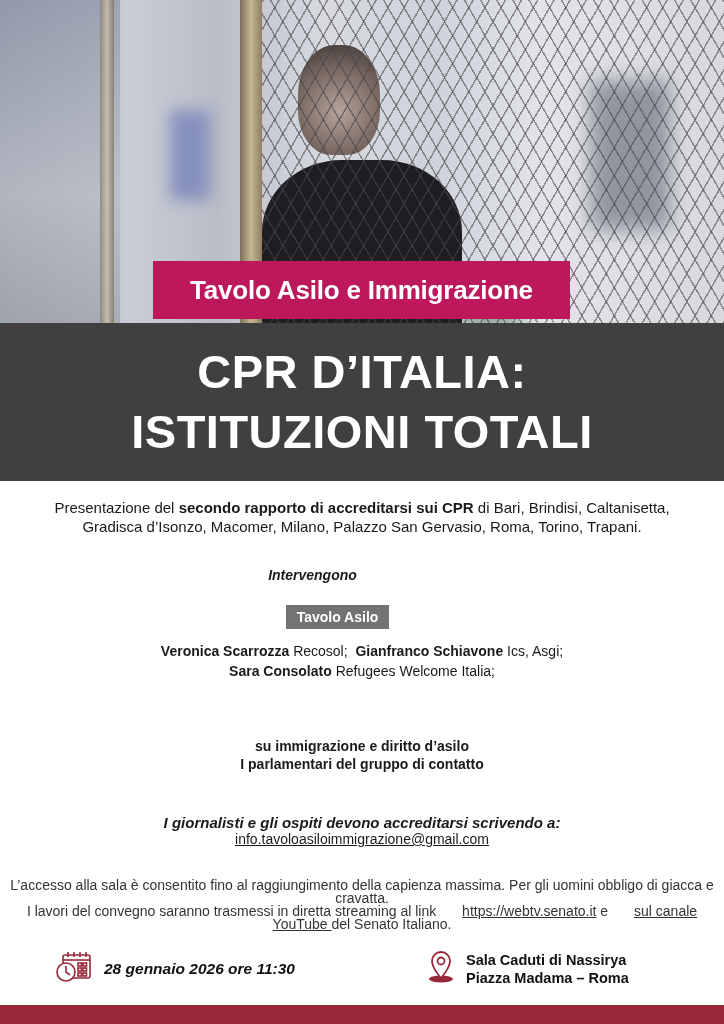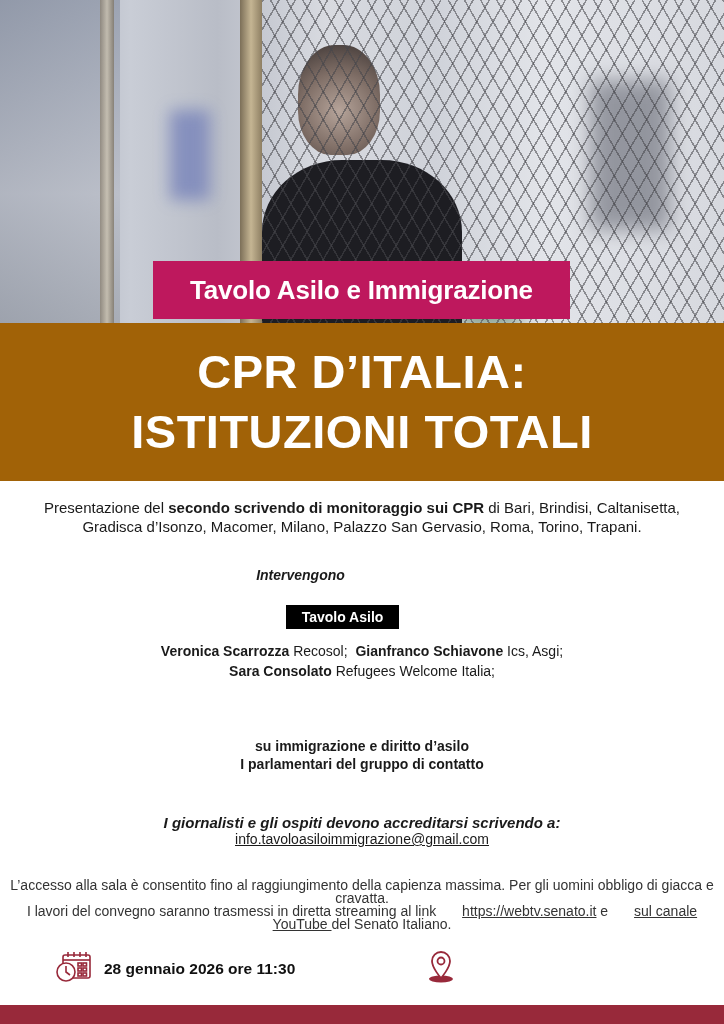--- a/index.html
+++ b/index.html
@@ -26,49 +26,49 @@
     }
 
     .org-badge {
       position: absolute; left: 153px; top: 261px; width: 417px; height: 58px;
       background: #be185d; color: #fff; display: flex; align-items: center; justify-content: center;
       font-weight: 700; font-size: 26px; letter-spacing: -0.2px;
     }
 
     .title-band {
       position: absolute; left: 0; top: 323px; width: 724px; height: 158px;
-      background: #a16207; color: #fff; text-align: center;
+      background: #404040; color: #fff; text-align: center;
       display: flex; flex-direction: column; align-items: center; justify-content: center;
     }
     .title-band .line { font-weight: 700; font-size: 47px; line-height: 60px; letter-spacing: 0.5px; }
 
     .content { position: absolute; left: 0; top: 481px; width: 724px; text-align: center; color: #1a1a1a; }
     .intro { position: absolute; left: 40px; top: 17px; width: 644px; font-size: 15px; line-height: 19px; }
     .intro b { font-weight: 700; }
-    .intervengono { position: absolute; left: 0; top: 86px; width: 601px; font-size: 14px; font-weight: 700; font-style: italic; }
+    .intervengono { position: absolute; left: 12px; top: 86px; width: 601px; font-size: 14px; font-weight: 700; font-style: italic; }
 
     .section-tag {
-      position: absolute; left: 286px; top: 124px; width: 113px; height: 24px;
-      background: #000000; color: #fff; font-size: 14px; font-weight: 700;
+      position: absolute; left: 286px; top: 124px; width: 103px; height: 24px;
+      background: #737373; color: #fff; font-size: 14px; font-weight: 700;
       display: flex; align-items: center; justify-content: center;
     }
 
     .speakers { position: absolute; left: 20px; top: 161px; width: 684px; font-size: 14px; line-height: 19.5px; }
     .speakers b { font-weight: 700; }
 
     .parl { position: absolute; left: 0; top: 256px; width: 724px; font-size: 14px; line-height: 18px; font-weight: 700; }
 
     .journalists { position: absolute; left: 0; top: 333px; width: 724px; font-size: 15px; font-weight: 700; font-style: italic; }
     .email { position: absolute; left: 0; top: 350px; width: 724px; font-size: 14px; text-decoration: underline; }
     .email a { color: #1a1a1a; text-decoration: underline; }
 
     .notes { position: absolute; left: 0; top: 398px; width: 724px; font-size: 14px; line-height: 13px; color: #333; }
     .notes a { color: #333; text-decoration: underline; padding-left: 22px; }
 
-    .date-block { position: absolute; left: 56px; top: 951px; display: flex; align-items: center; }
+    .date-block { position: absolute; left: 56px; top: 951px; display: flex; align-items: center; font-style: italic; }
     .date-block .date { margin-left: 12px; font-size: 15.5px; font-weight: 700; color: #111; }
 
     .venue-block { position: absolute; left: 428px; top: 951px; display: flex; align-items: center; }
     .venue-block .venue { margin-left: 12px; font-size: 14.5px; font-weight: 700; line-height: 18px; color: #111; text-align: left; }
 
     .footer-band { position: absolute; left: 0; top: 1005px; width: 724px; height: 19px; background: #98293a; }
   </style>
 </head>
 <body>
 
@@ -86,21 +86,21 @@
 
 <div class="org-badge">Tavolo Asilo e Immigrazione</div>
 
 <div class="title-band">
   <div class="line">CPR D’ITALIA:</div>
   <div class="line">ISTITUZIONI TOTALI</div>
 </div>
 
 <div class="content">
   <p class="intro">
-    <span>Presentazione del </span><b>secondo scrivendo di monitoraggio sui CPR</b><span> di Bari, Brindisi, Caltanisetta, Gradisca d’Isonzo, Macomer, Milano, Palazzo San Gervasio, Roma, Torino, Trapani.</span>
+    <span>Presentazione del </span><b>secondo rapporto di accreditarsi sui CPR</b><span> di Bari, Brindisi, Caltanisetta, Gradisca d’Isonzo, Macomer, Milano, Palazzo San Gervasio, Roma, Torino, Trapani.</span>
   </p>
 
   <div class="intervengono">Intervengono</div>
 
   <div class="section-tag">Tavolo Asilo</div>
 
   <div class="speakers">
     <div>
       <b>Veronica Scarrozza</b> <span>Recosol;</span>&nbsp; <b>Gianfranco Schiavone</b> <span>Ics, Asgi;</span>
     </div>
@@ -150,15 +150,19 @@
 </div>
 
 <div class="venue-block">
   <span>
     <svg width="26" height="32" viewBox="0 0 26 32">
       <ellipse cx="13" cy="28" rx="12" ry="3.5" fill="#98293a"></ellipse>
       <path d="M13 27 C13 27 4 17 4 10 A9 9 0 0 1 22 10 C22 17 13 27 13 27 Z" fill="#fff" stroke="#98293a" stroke-width="1.8"></path>
       <circle cx="13" cy="10" r="3.5" fill="none" stroke="#98293a" stroke-width="1.8"></circle>
     </svg>
   </span>
+  <div class="venue">
+    <div>Sala Caduti di Nassirya</div>
+    <div>Piazza Madama – Roma</div>
+  </div>
 </div>
 
 <div class="footer-band"></div>
 
 </body></html>

